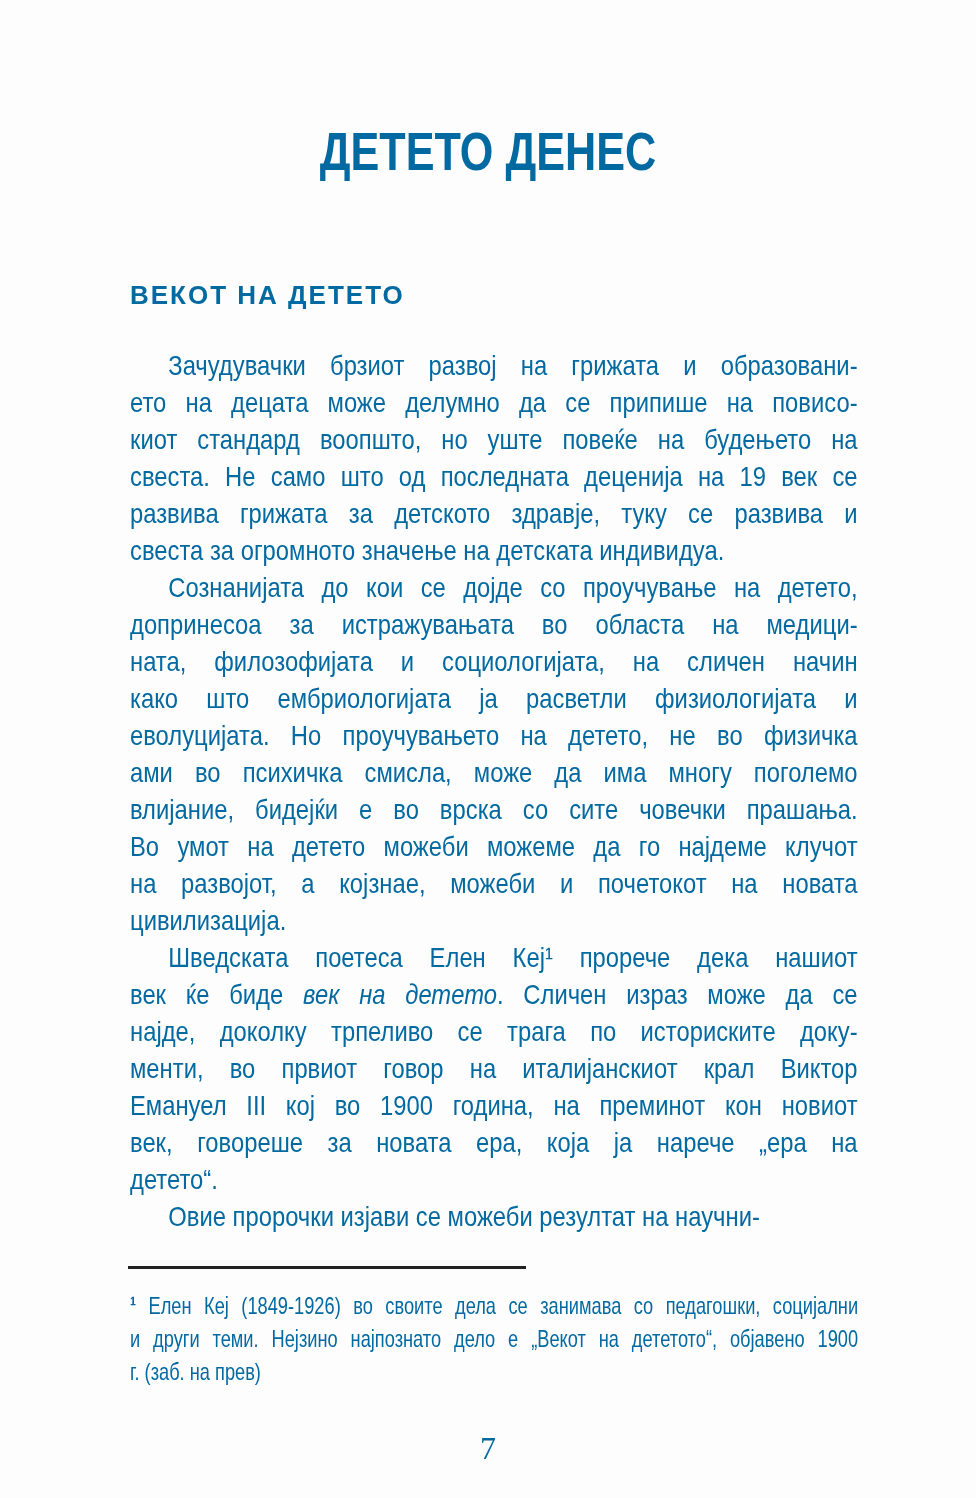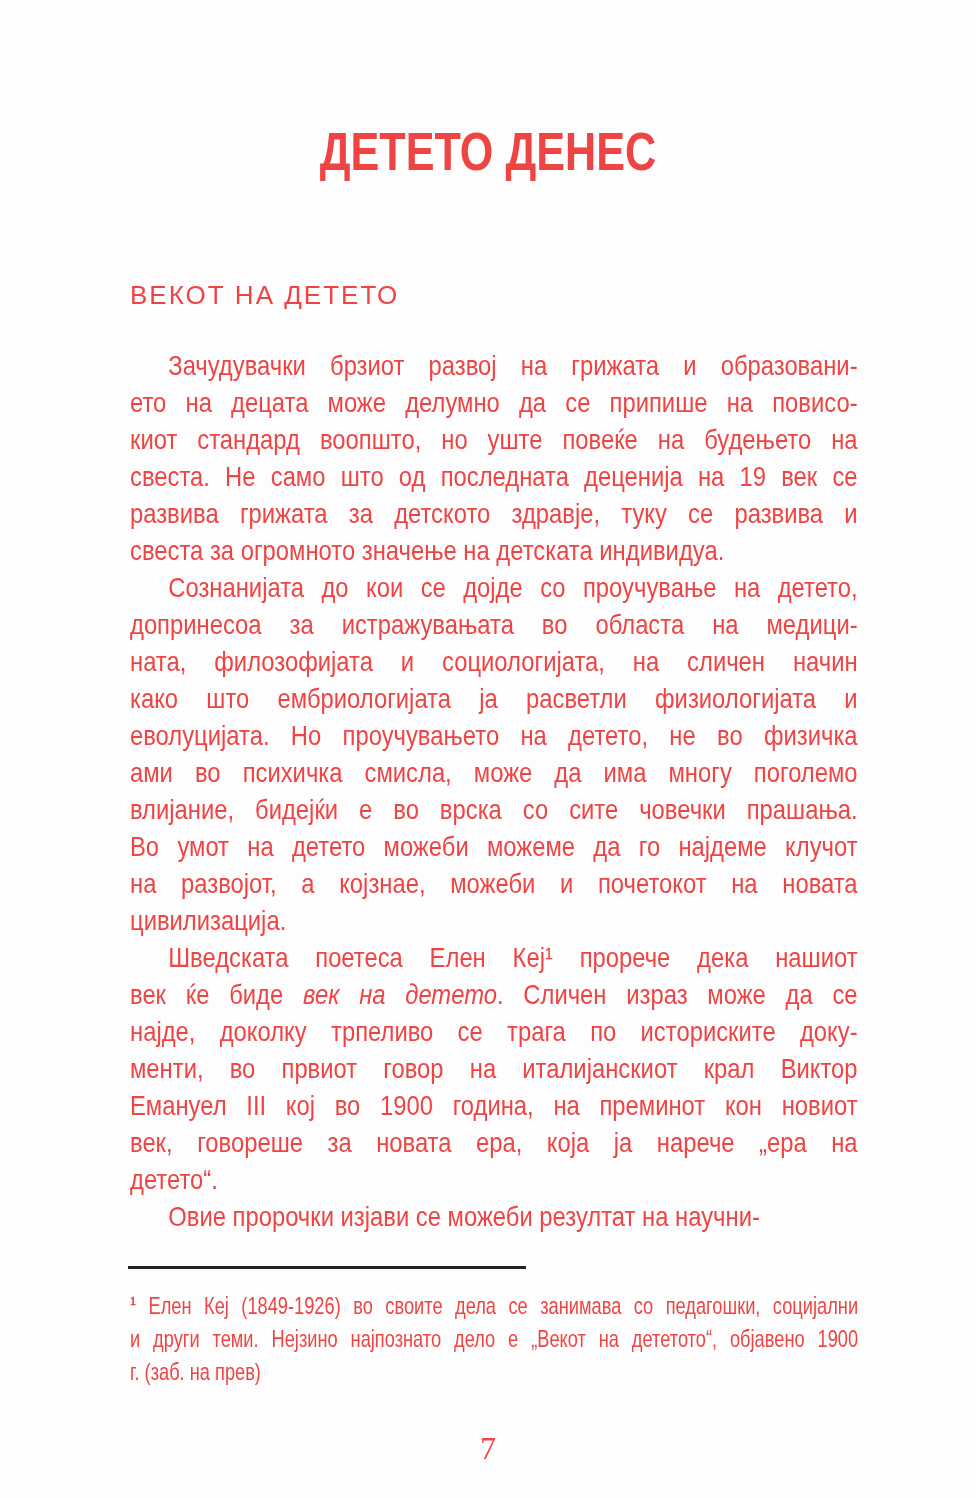--- a/index.html
+++ b/index.html
@@ -2,21 +2,21 @@
 <html><head>
 <meta charset="utf-8">
 <style>
   html, body { margin: 0; padding: 0; }
   body { background: #ffffff; }
   .page {
     position: relative;
     width: 976px;
     height: 1498px;
     background: #fdfdfd;
-    color: #ef4444;
+    color: #0369a1;
     font-family: "Liberation Sans", sans-serif;
     overflow: hidden;
   }
   .page-title {
     position: absolute;
     top: 124px;
     left: 0;
     width: 976px;
     text-align: center;
     font-size: 54px;
@@ -25,21 +25,21 @@
     letter-spacing: 0px;
     transform: scaleX(0.8);
     transform-origin: 50% 0;
     white-space: nowrap;
   }
   .section-heading {
     position: absolute;
     top: 280px;
     left: 130px;
     font-size: 26px;
-    font-weight: normal;
+    font-weight: bold;
     letter-spacing: 2px;
     white-space: nowrap;
   }
   .body-text {
     position: absolute;
     top: 347px;
     left: 130px;
     width: 856px;
     transform: scaleX(0.85);
     transform-origin: 0 0;

